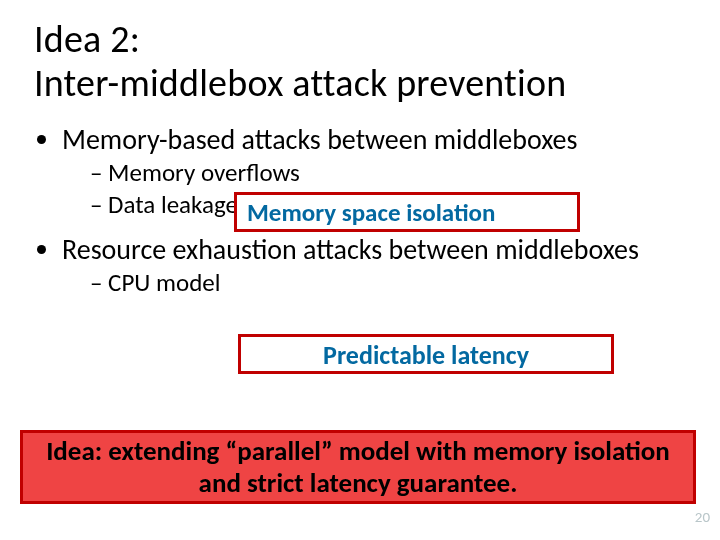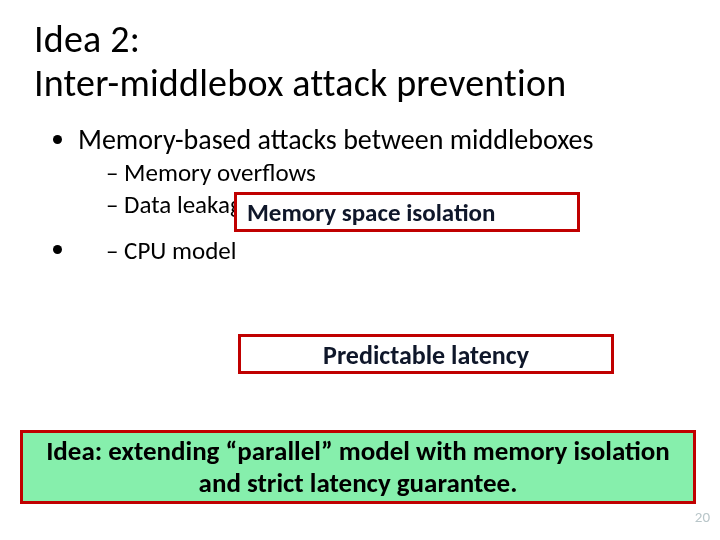--- a/index.html
+++ b/index.html
@@ -25,40 +25,40 @@
     font-weight: 400;
     margin: 0 0 18px 0;
     letter-spacing: 0.2px;
   }
   .body {
     font-size: 28px;
     line-height: 1.18;
   }
   ul.lvl1 {
     list-style: disc;
-    margin: 16px;
+    margin: 0;
     padding-left: 28px;
   }
   ul.lvl1 > li {
     margin-bottom: 6px;
   }
   .lvl2 {
     margin: 2px 0 14px 28px;
     font-size: 25px;
   }
   .lvl2 .dash-line {
     display: block;
     margin-bottom: 2px;
   }
   .callout {
     position: absolute;
     background: #ffffff;
     border: 3px solid #c00000;
     font-weight: 700;
-    color: #0f172a;
+    color: #0369a1;
     box-sizing: border-box;
   }
   .callout.mem {
     left: 234px;
     top: 192px;
     width: 346px;
     height: 40px;
     font-size: 25px;
     padding: 2px 8px 0 10px;
     text-align: left;
@@ -71,21 +71,21 @@
     font-size: 26px;
     padding: 2px 8px 0 8px;
     text-align: center;
   }
   .idea-box {
     position: absolute;
     left: 20px;
     right: 24px;
     top: 430px;
     height: 74px;
-    background: #86efac;
+    background: #ef4444;
     border: 3px solid #c00000;
     font-weight: 700;
     font-size: 27px;
     line-height: 1.18;
     text-align: center;
     padding: 2px 12px 0 12px;
     box-sizing: border-box;
   }
   .pagenum {
     position: absolute;
@@ -109,20 +109,21 @@
   <div class="body">
     <ul class="lvl1">
       <li>
         <span>Memory-based attacks between middleboxes</span>
         <div class="lvl2">
           <span class="dash-line">– Memory overflows</span>
           <span class="dash-line">– Data leakage (e. g. Heartbleed)</span>
         </div>
       </li>
       <li>
+        <span>Resource exhaustion attacks between middleboxes</span>
         <div class="lvl2">
           <span class="dash-line">– CPU model</span>
         </div>
       </li>
     </ul>
   </div>
 
   <div class="callout mem">
     <span>Memory space isolation</span>
   </div>

